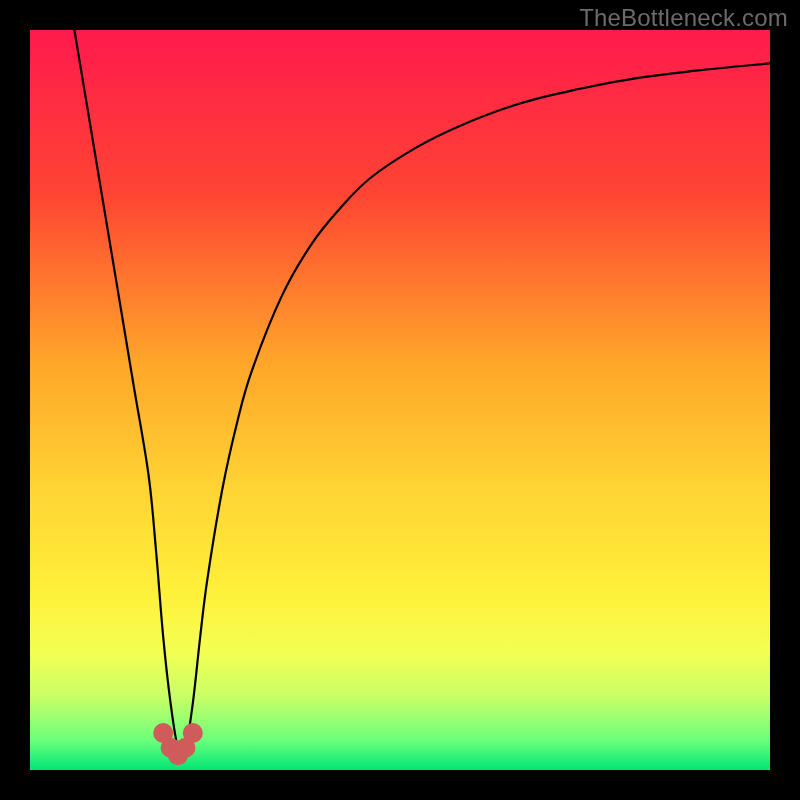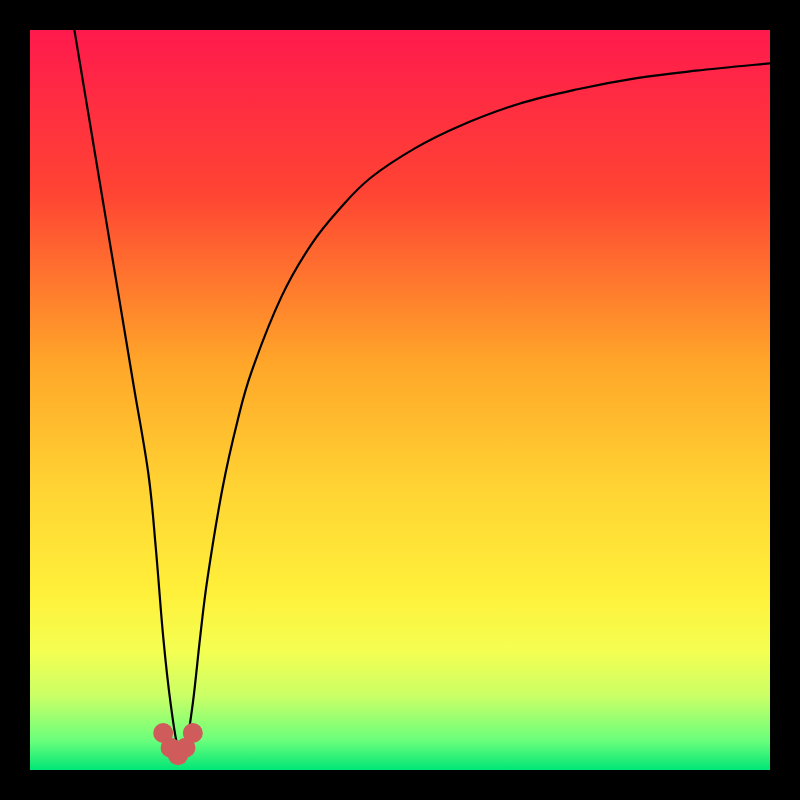--- a/index.html
+++ b/index.html
@@ -39,20 +39,21 @@
     color: #6b6b6b;
     font-size: 24px;
     letter-spacing: 0.2px;
     user-select: none;
   }
 </style>
 </head>
 <body>
 
 <div class="frame">
+  <div class="watermark">TheBottleneck.com</div>
   <div class="plot-wrap">
     <svg class="gradient" viewBox="0 0 740 740" preserveAspectRatio="none">
       <defs>
         <linearGradient id="bg" x1="0" y1="0" x2="0" y2="1">
             <stop offset="0%" stop-color="#ff1a4d"></stop>
             <stop offset="22%" stop-color="#ff4433"></stop>
             <stop offset="45%" stop-color="#ffa629"></stop>
             <stop offset="62%" stop-color="#ffd433"></stop>
             <stop offset="76%" stop-color="#fff03a"></stop>
             <stop offset="84%" stop-color="#f4ff52"></stop>

